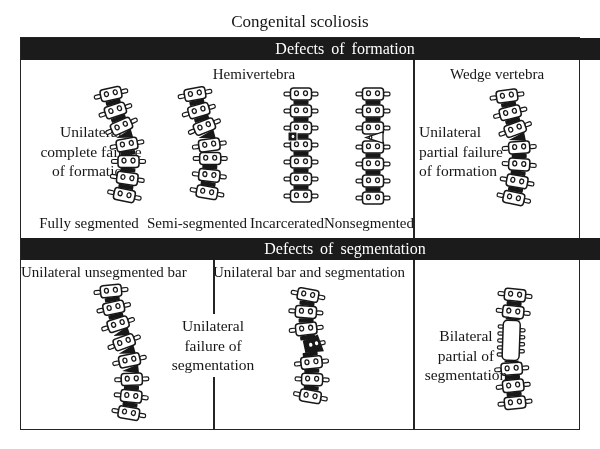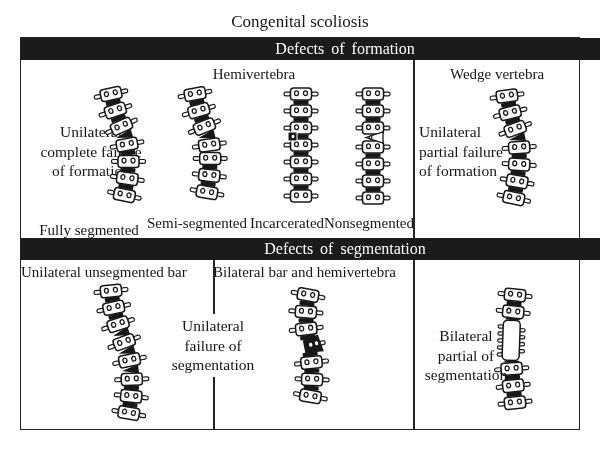--- a/index.html
+++ b/index.html
@@ -472,34 +472,34 @@
             <ellipse cx="-4.5" cy="-0.8" rx="2" ry="2.4" class="dt"></ellipse>
             <ellipse cx="4.5" cy="-0.8" rx="2" ry="2.4" class="dt"></ellipse>
           </g>
           <g transform="translate(46.8 111.1) rotate(12)">
             <rect x="-10.5" y="-6" width="21" height="12" rx="3" class="bd"></rect>
             <ellipse cx="-4.5" cy="-0.8" rx="2" ry="2.4" class="dt"></ellipse>
             <ellipse cx="4.5" cy="-0.8" rx="2" ry="2.4" class="dt"></ellipse>
           </g>
         </svg>
 
-      <div class="lbl centered" style="left:68px;top:155px;margin-top:7px;">Fully segmented</div>
+      <div class="lbl centered" style="left:68px;top:155px;">Fully segmented</div>
       <div class="lbl centered" style="left:176px;top:155px;">Semi-segmented</div>
       <div class="lbl centered" style="left:266px;top:155px;">Incarcerated</div>
       <div class="lbl centered" style="left:348px;top:155px;font-family:Liberation Serif, serif;">Nonsegmented</div>
     </div>
 
     <div class="bar bar2">Defects of segmentation</div>
 
     <div class="row row-segmentation">
       <div class="vline" style="left:192px;"></div>
       <div class="vline" style="left:392px;"></div>
 
       <div class="cell-title" style="left:0;width:192px;">Unilateral unsegmented bar</div>
-      <div class="cell-title" style="left:192px;width:200px;">Bilateral bar and hemivertebra</div>
+      <div class="cell-title" style="left:192px;width:200px;">Unilateral bar and segmentation</div>
 
       <svg id="sp-bar" class="spine" style="left:56px;top:22px;" width="90" height="146" viewBox="0 0 90 146">
           <g transform="translate(34.0 9.0) rotate(-6)">
             <rect x="-17" y="-1.9" width="6.5" height="3.8" rx="1.6" class="ln"></rect>
             <rect x="10.5" y="-1.9" width="6.5" height="3.8" rx="1.6" class="ln"></rect>
           </g>
           <g transform="translate(35.3 17.4) rotate(-9)">
             <rect x="-7.5" y="-2.2" width="15" height="4.4" rx="1" class="solid"></rect>
           </g>
           <g transform="translate(36.7 25.8) rotate(-12)">

